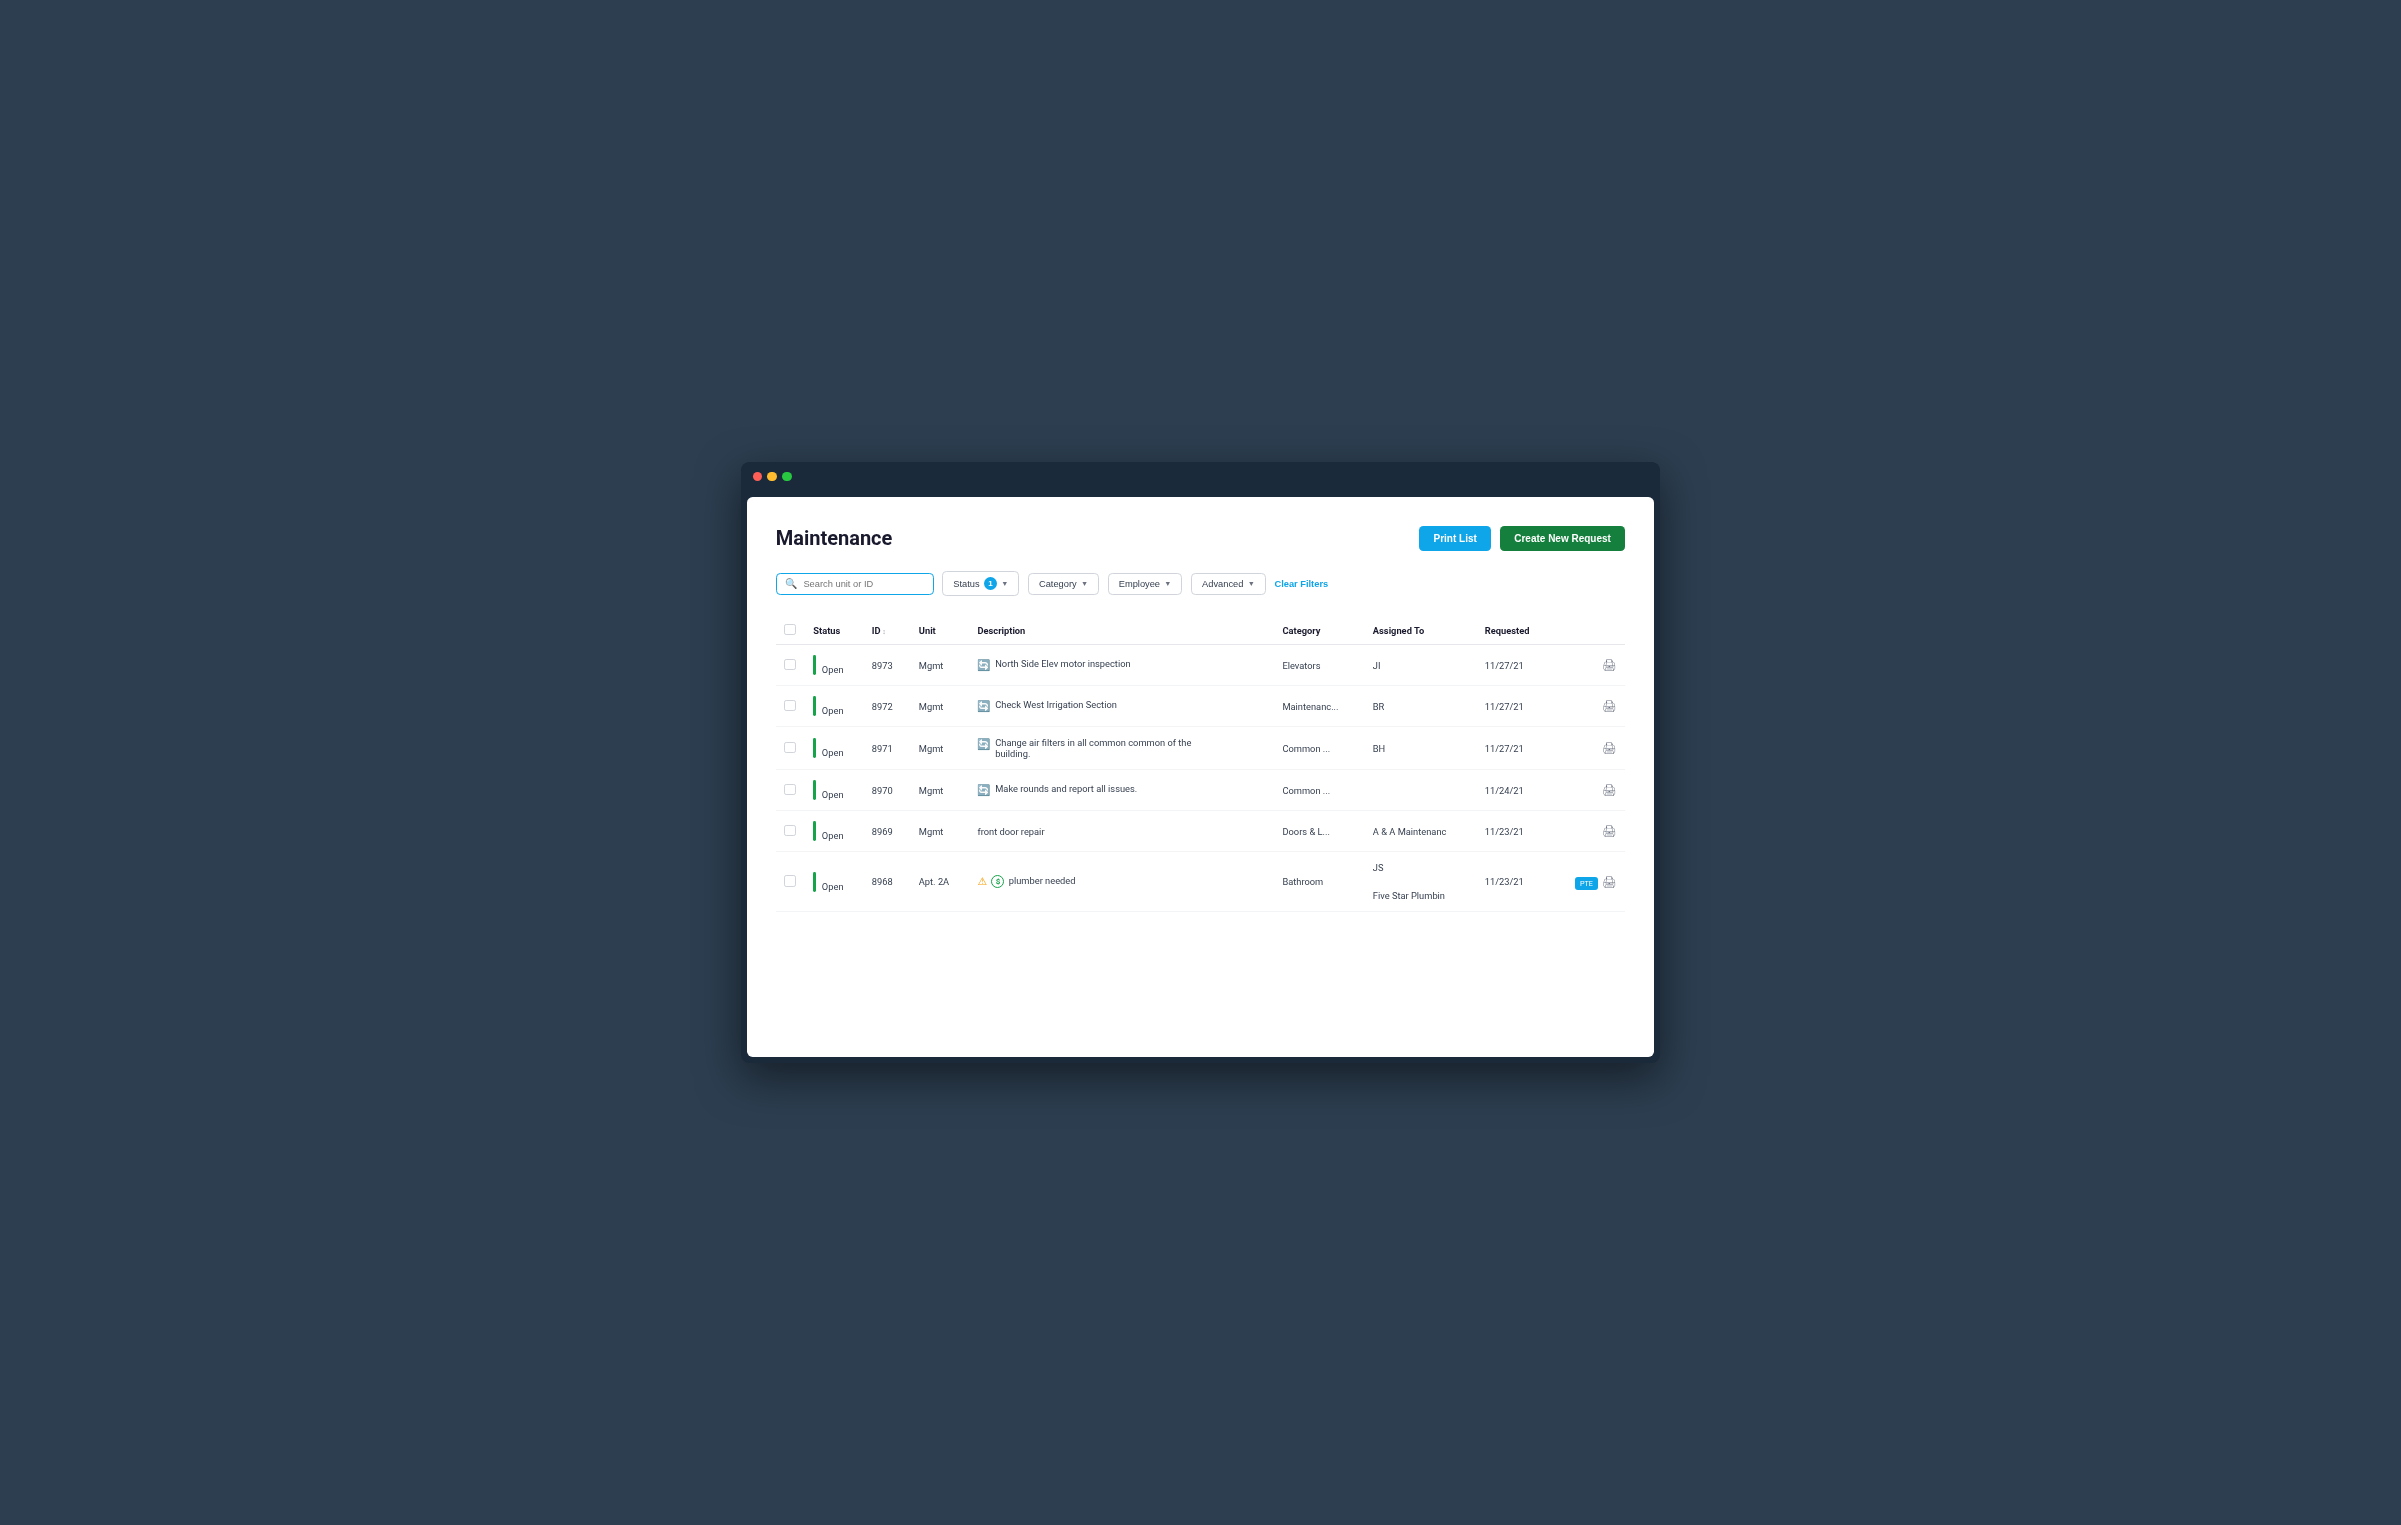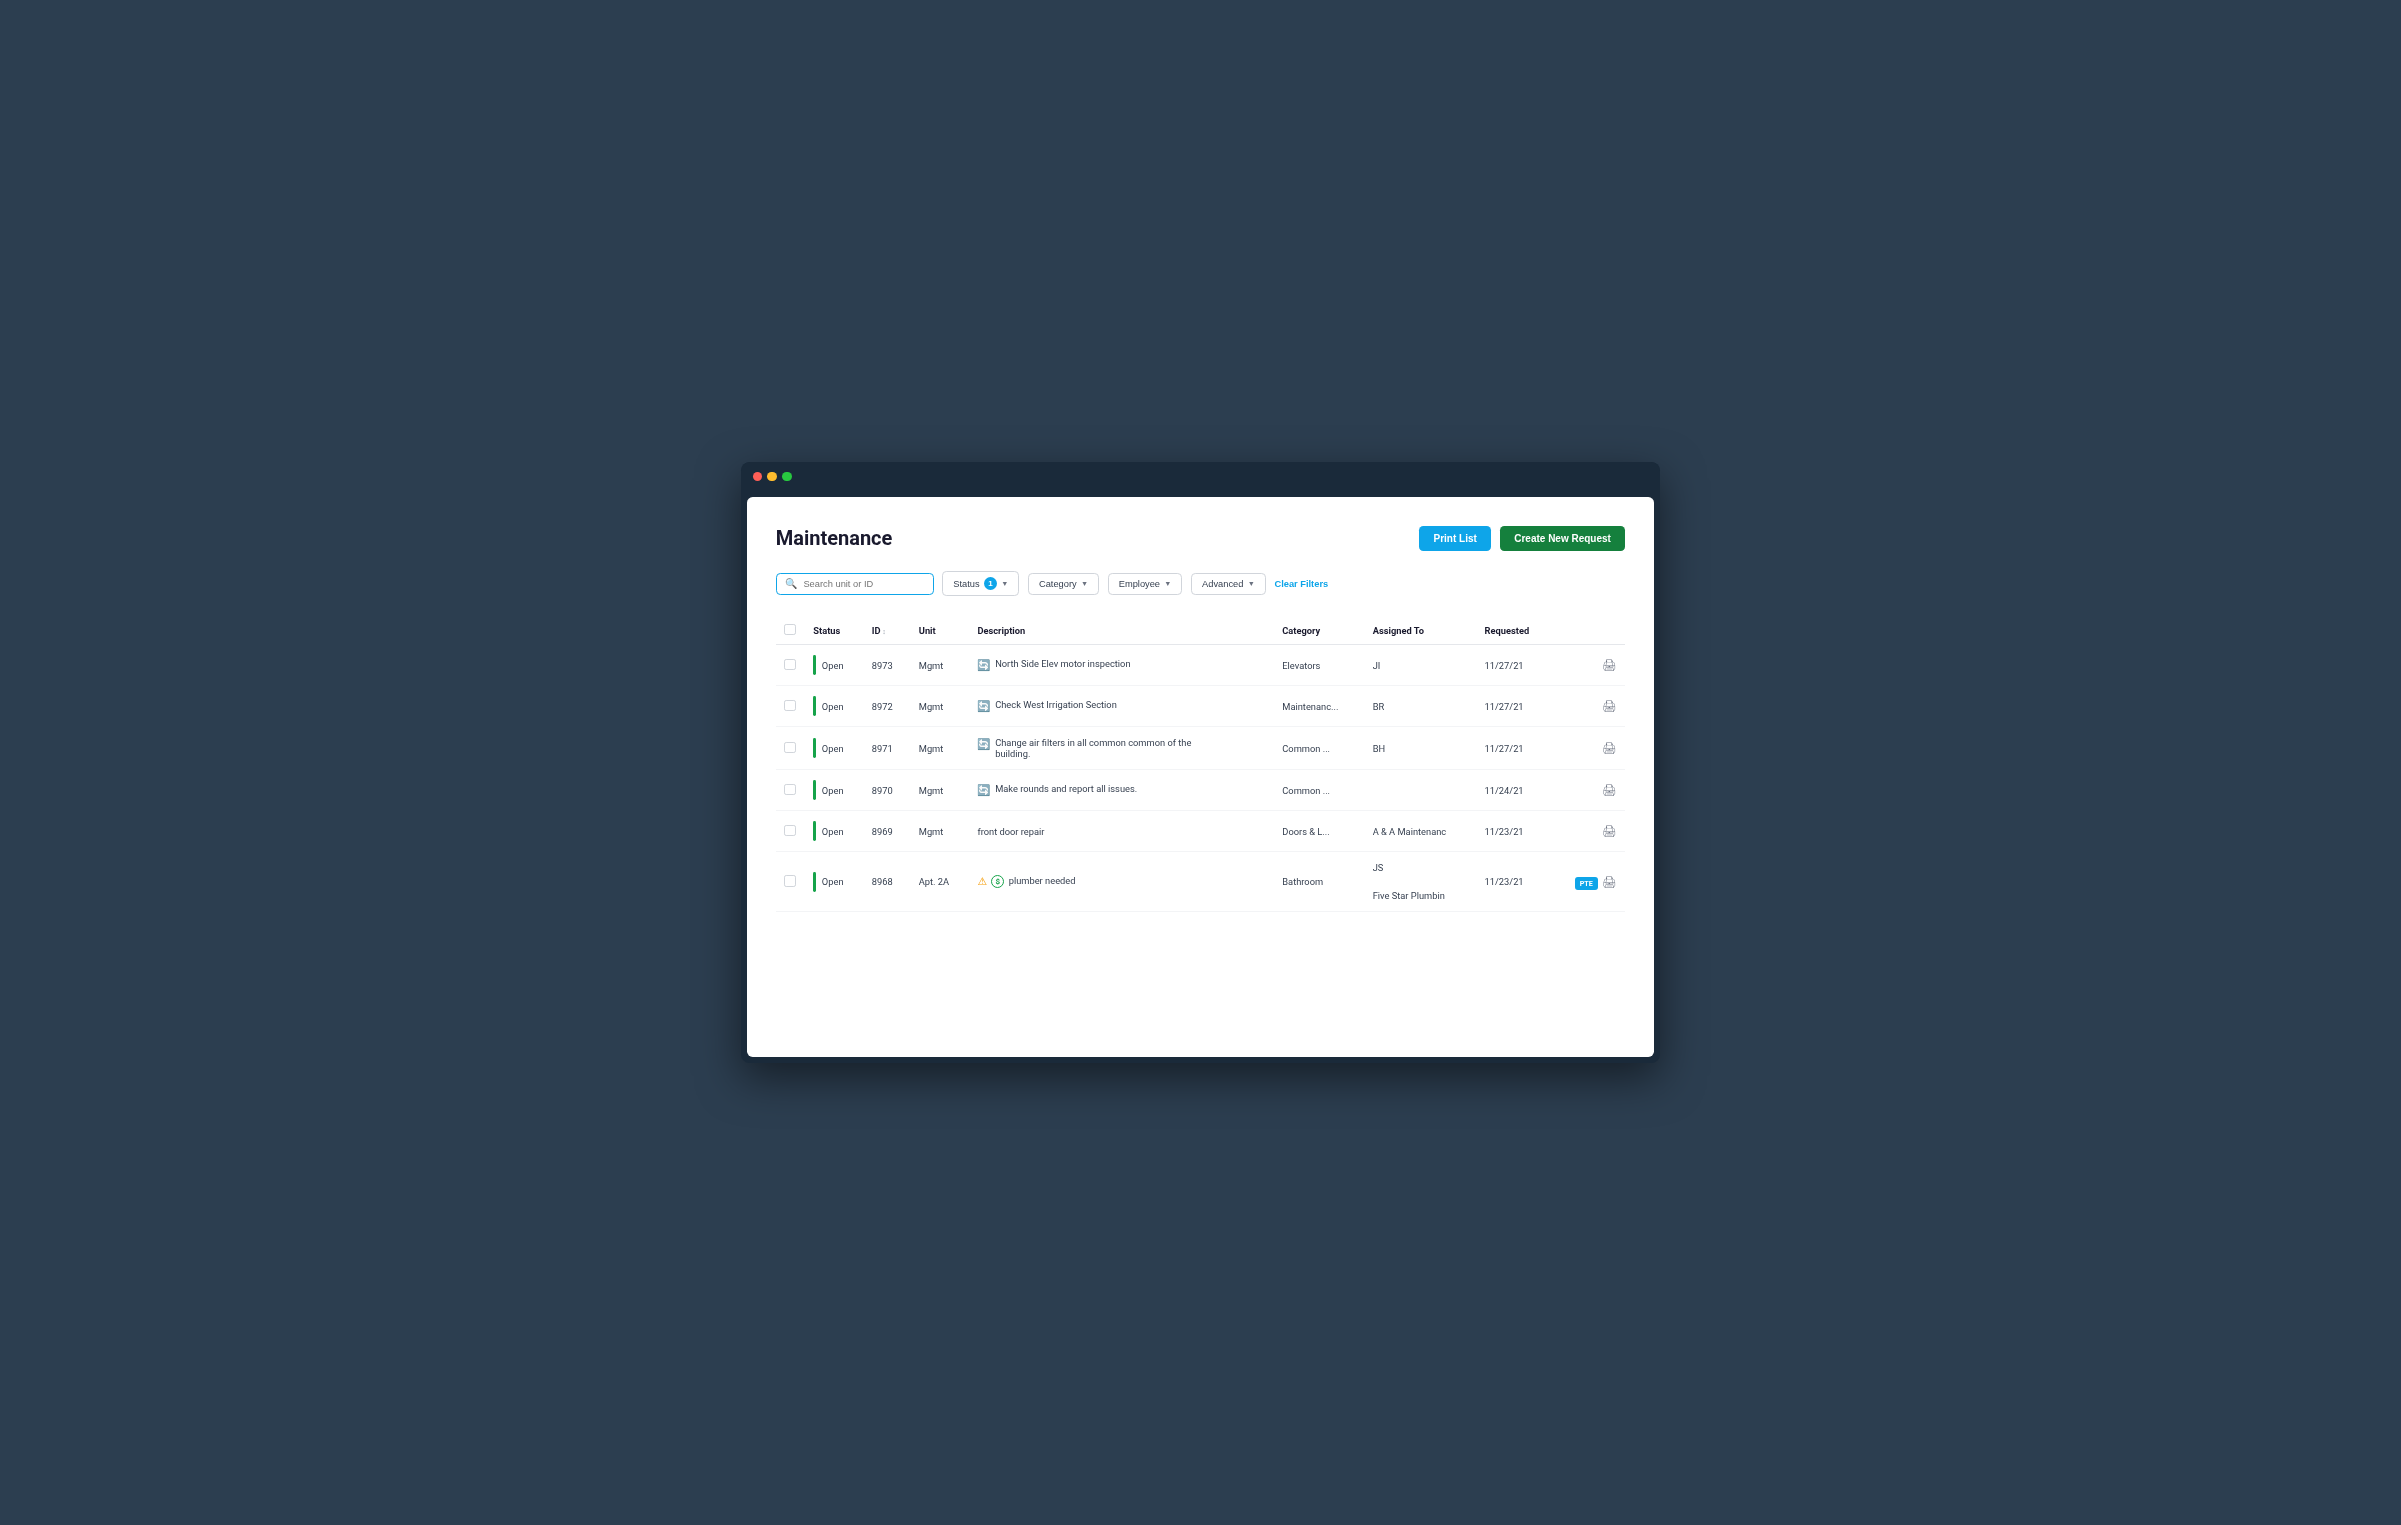--- a/index.html
+++ b/index.html
@@ -170,21 +170,21 @@
     .cb-col { width: 29px; }
     .checkbox {
       width: 11.5px; height: 11.5px;
       border: 1.4px solid #d1d5db;
       border-radius: 2.2px;
       cursor: pointer;
       display: inline-block;
     }
     .status-cell {
       display: flex;
-      align-items: center;
+      align-items: flex-end;
       gap: 5.7px;
     }
     .status-bar {
       width: 2.9px;
       height: 20px;
       border-radius: 1.4px;
       background: #16a34a;
     }
     .status-text {
       color: #374151;
@@ -206,21 +206,21 @@
       color: #6b7280;
       font-size: 11.5px;
       cursor: pointer;
       background: none;
       border: none;
     }
     .pte-badge {
       background: #0ea5e9;
       color: #fff;
       font-size: 7.2px;
-      font-weight: 700;
+      font-weight: 400;
       padding: 2.2px 5px;
       border-radius: 2.9px;
       margin-right: 4.3px;
       text-align: center;
     }
     .warn-icon {
       color: #f59e0b;
       font-size: 10.8px;
     }
     .dollar-icon {

